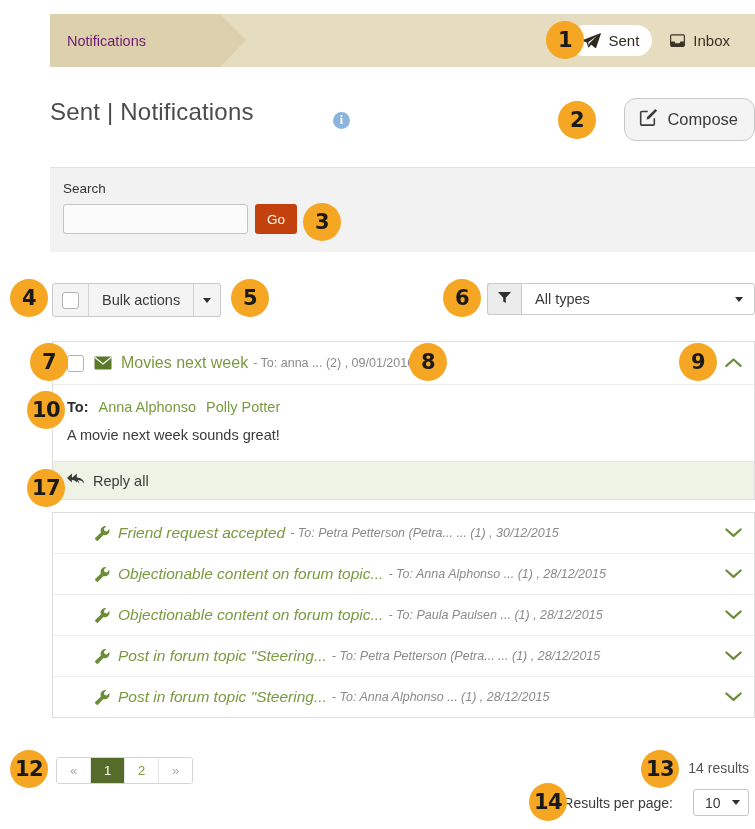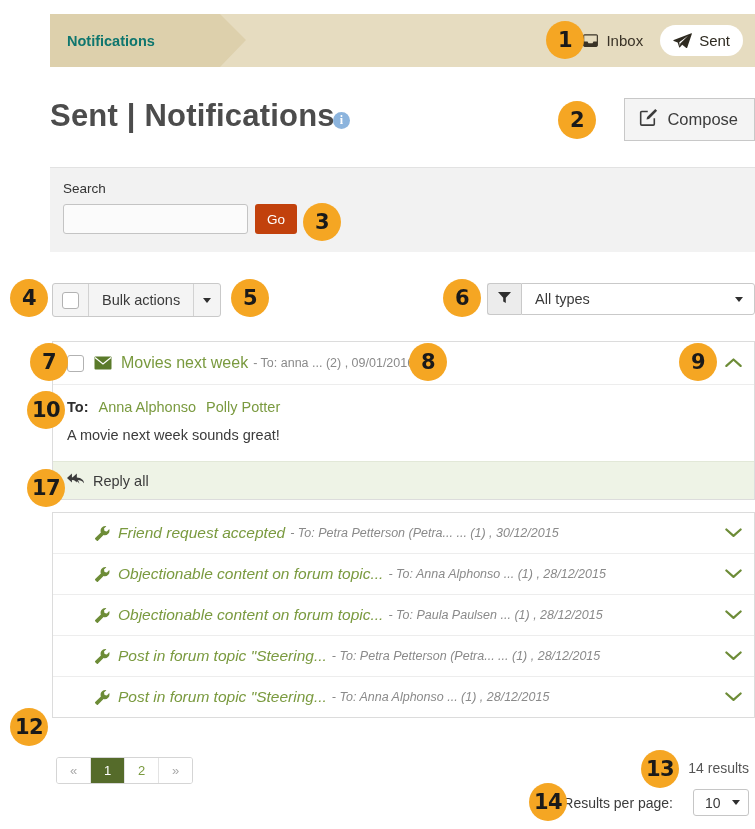--- a/index.html
+++ b/index.html
@@ -60,22 +60,22 @@
     right: -26px;
     top: 0;
     width: 0;
     height: 0;
     border-top: 26px solid transparent;
     border-bottom: 27px solid transparent;
     border-left: 26px solid #ddd0ac;
   }
   .topbar-tab span {
     font-size: 14.5px;
-    font-weight: bold;
-    color: #0f766e;
+    font-weight: normal;
+    color: #701a75;
   }
   .topnav {
     position: absolute;
     right: 12px;
     top: 0;
     height: 53px;
     display: flex;
     align-items: center;
     gap: 4px;
   }
@@ -100,22 +100,22 @@
     position: absolute;
     left: 50px;
     top: 98px;
     width: 705px;
     height: 52px;
   }
   .page-title {
     position: absolute;
     left: 0;
     top: 0;
-    font-size: 31px;
-    font-weight: bold;
+    font-size: 24px;
+    font-weight: normal;
     color: #4c4c4c;
     letter-spacing: 0.2px;
     white-space: nowrap;
   }
   .info-icon {
     position: absolute;
     left: 283px;
     top: 14px;
     width: 17px;
     height: 17px;
@@ -131,21 +131,21 @@
   }
   .compose-btn {
     position: absolute;
     right: 0;
     top: 0;
     display: flex;
     align-items: center;
     gap: 9px;
     background: #f4f4f4;
     border: 1px solid #c8c8c8;
-    border-radius: 0;
+    border-radius: 12px;
     padding: 9px 16px 9px 14px;
     font-size: 16.5px;
     color: #3c3c3c;
     cursor: pointer;
   }
 
   
   .search-panel {
     position: absolute;
     left: 50px;
@@ -447,35 +447,35 @@
   }
 </style>
 </head>
 <body>
 
 <div class="topbar">
   <div class="topbar-tab">
     <span>Notifications</span>
   </div>
   <div class="topnav">
+    <div class="topnav-item active">
+      <span>
+        <svg width="19" height="17" viewBox="0 0 20 16">
+          <path fill="#2e2a20" d="M19.3.3 0.8 7.6c-.6.2-.6.8 0 1l4.1 1.6 1.6 4.8c.2.5.6.6.9.2l2.3-2.6 4.3 3.2c.4.3.9.1 1-.4L19.9.9c.1-.5-.2-.8-.6-.6zM6.6 9.8 15.9 3 7.6 11.1l-.3 2.9-.7-4.2z"></path>
+        </svg>
+      </span>
+      <span>Sent</span>
+    </div>
     <div class="topnav-item">
       <span>
         <svg width="17" height="17" viewBox="0 0 16 16">
           <path fill="#3a3327" d="M13.5 2h-11C1.7 2 1 2.7 1 3.5v9C1 13.3 1.7 14 2.5 14h11c.8 0 1.5-.7 1.5-1.5v-9C15 2.7 14.3 2 13.5 2zM13.6 3.2c.2 0 .3.1.3.3V9h-3.1l-.9 1.6H6.1L5.2 9H2.1V3.5c0-.2.1-.3.3-.3h11.2z"></path>
         </svg>
       </span>
       <span>Inbox</span>
-    </div>
-    <div class="topnav-item active">
-      <span>
-        <svg width="19" height="17" viewBox="0 0 20 16">
-          <path fill="#2e2a20" d="M19.3.3 0.8 7.6c-.6.2-.6.8 0 1l4.1 1.6 1.6 4.8c.2.5.6.6.9.2l2.3-2.6 4.3 3.2c.4.3.9.1 1-.4L19.9.9c.1-.5-.2-.8-.6-.6zM6.6 9.8 15.9 3 7.6 11.1l-.3 2.9-.7-4.2z"></path>
-        </svg>
-      </span>
-      <span>Sent</span>
     </div>
   </div>
 </div>
 
 <div class="page-head">
   <div class="page-title">Sent | Notifications</div>
   <div class="info-icon">i</div>
   <div class="compose-btn">
     <span>
       <svg width="19" height="19" viewBox="0 0 18 18">
@@ -668,15 +668,15 @@
 <div class="callout" style="left:558px; top:101px;">2</div>
 <div class="callout" style="left:303px; top:203px;">3</div>
 <div class="callout" style="left:10px;  top:279px;">4</div>
 <div class="callout" style="left:231px; top:279px;">5</div>
 <div class="callout" style="left:443px; top:279px;">6</div>
 <div class="callout" style="left:30px;  top:343px;">7</div>
 <div class="callout" style="left:409px; top:343px;">8</div>
 <div class="callout" style="left:679px; top:343px;">9</div>
 <div class="callout" style="left:27px;  top:391px;">10</div>
 <div class="callout" style="left:27px;  top:469px;">17</div>
-<div class="callout" style="left:10px;  top:708px;">12</div>
+<div class="callout" style="left:10px;  top:750px;">12</div>
 <div class="callout" style="left:641px; top:750px;">13</div>
 <div class="callout" style="left:529px; top:783px;">14</div>
 
 </body></html>

